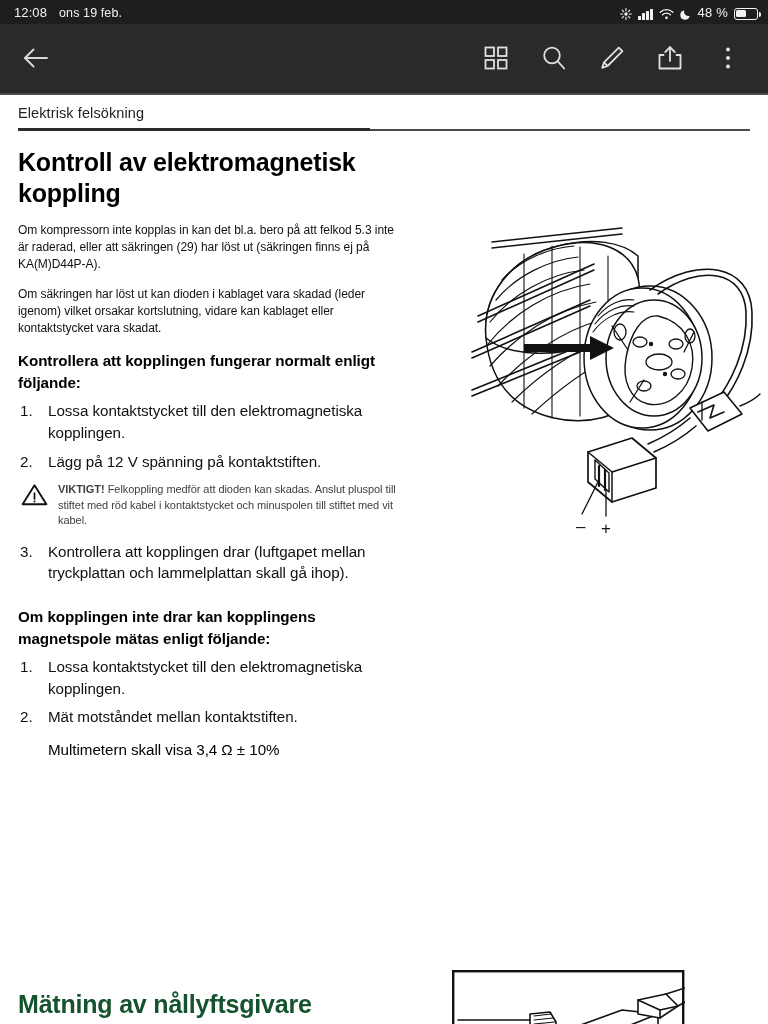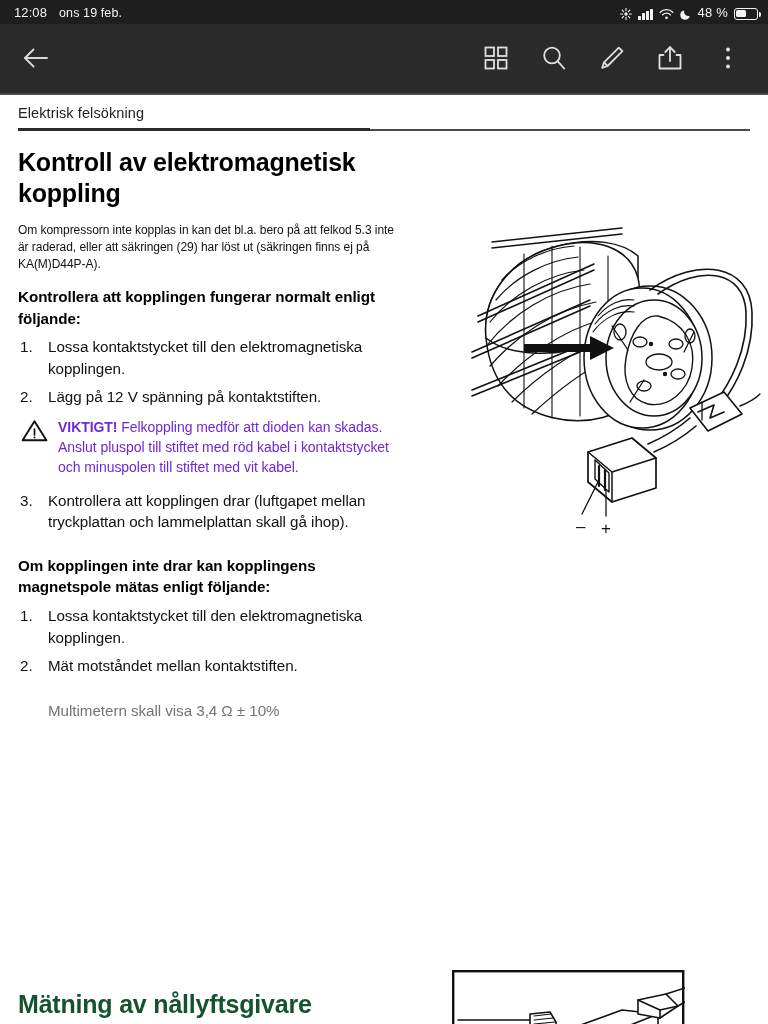--- a/index.html
+++ b/index.html
@@ -100,28 +100,28 @@
   ol.steps { list-style: none; }
   ol.steps > li {
     position: relative; padding-left: 30px;
     font-size: 15.2px; line-height: 1.42; color:#111;
     margin-bottom: 7px; letter-spacing: -0.05px;
   }
   ol.steps > li .num {
     position: absolute; left: 2px; top: 0;
     font-size: 15.2px; color:#111;
   }
-  .note-line { font-size: 15.2px; line-height:1.42; color:#737373;
-               padding-left: 30px; margin-top: 23px; letter-spacing: -0.05px; }
+  .note-line { font-size: 15.2px; line-height:1.42; color:#000000;
+               padding-left: 30px; margin-top: 11px; letter-spacing: -0.05px; }
 
   
   .warn {
     position: relative; padding-left: 40px;
     margin: 10px 0 12px 0;
-    font-size: 14px; line-height: 1.42; color: #6d28d9;
+    font-size: 11px; line-height: 1.42; color: #404040;
     letter-spacing: -0.05px;
   }
   .warn .tri { position: absolute; left: 3px; top: 1px; }
   .warn b { font-weight: bold; }
 
   .bottom-title {
     position: absolute; left: 18px; top: 895px;
     font-size: 25px; font-weight: bold; color:#14532d;
     letter-spacing: -0.2px;
   }
@@ -264,20 +264,21 @@
   <div class="page">
 
     <div class="running-head">Elektrisk felsökning</div>
     <div class="head-rule"></div>
 
     <div class="col-left">
 
       <h1 class="doc-title">Kontroll av elektromagnetisk koppling</h1>
 
       <p class="body">Om kompressorn inte kopplas in kan det bl.a. bero på att felkod 5.3 inte är raderad, eller att säkringen (29) har löst ut (säkringen finns ej på KA(M)D44P-A).</p>
+      <p class="body">Om säkringen har löst ut kan dioden i kablaget vara skadad (leder igenom) vilket orsakar kortslutning, vidare kan kablaget eller kontaktstycket vara skadat.</p>
 
       <h2 class="sub">Kontrollera att kopplingen fungerar normalt enligt följande:</h2>
       <ol class="steps">
         <li>
           <span class="num">1.</span>
           <span>Lossa kontaktstycket till den elektromagnetiska kopplingen.</span>
         </li>
         <li>
           <span class="num">2.</span>
           <span>Lägg på 12 V spänning på kontaktstiften.</span>

